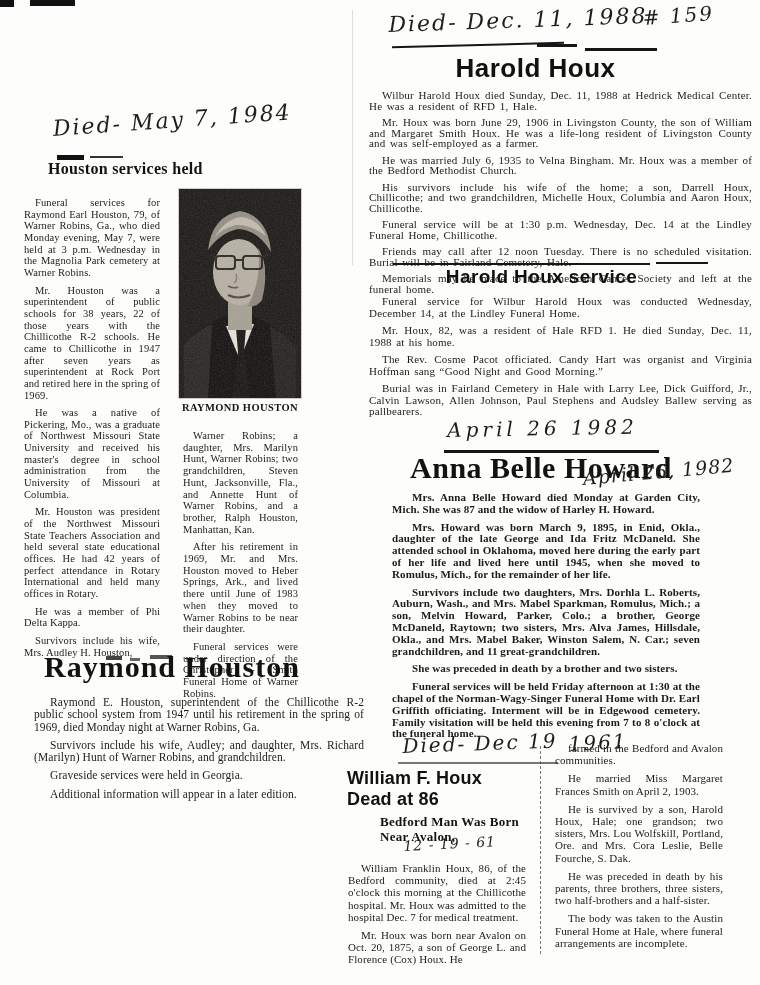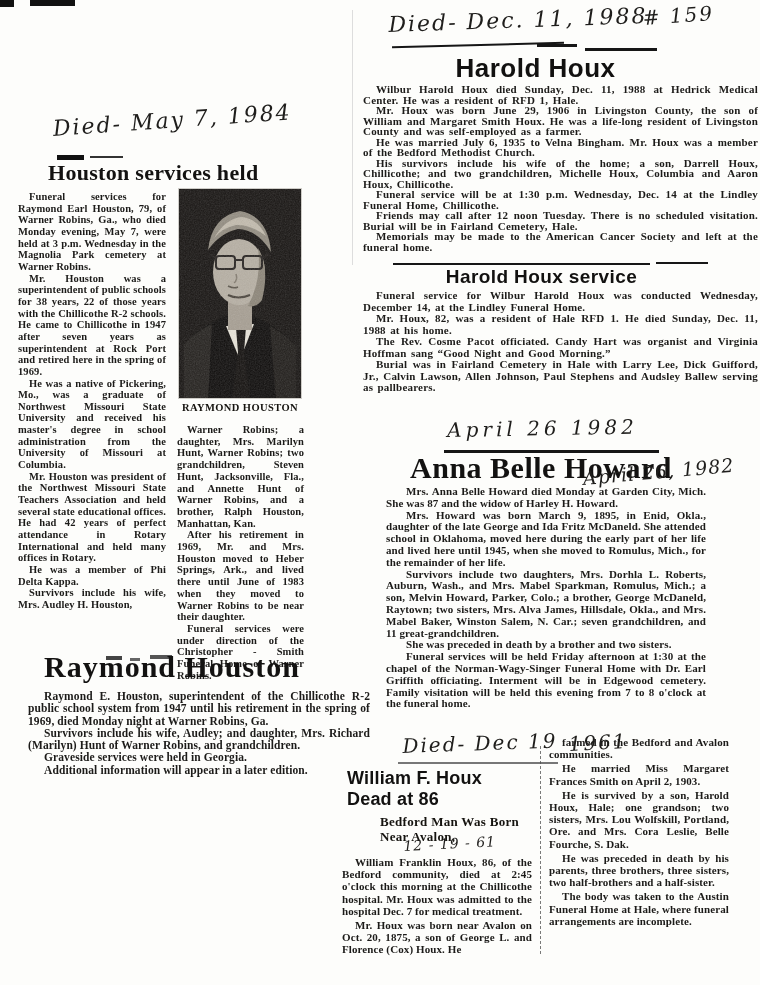--- a/index.html
+++ b/index.html
@@ -8,21 +8,21 @@
   .abs{position:absolute;}
   .mark{position:absolute;background:#111;}
   .rule{position:absolute;background:#161616;}
   .hw{position:absolute;font-family:"DejaVu Serif", serif;font-style:italic;color:#1f1e1c;
       white-space:nowrap;letter-spacing:2px;transform-origin:left top;}
   .headline-sans{position:absolute;font-family:"Liberation Sans", sans-serif;font-weight:bold;
       color:#121110;white-space:nowrap;}
   .headline-serif{position:absolute;font-family:"Liberation Serif", serif;font-weight:bold;
       color:#131211;white-space:nowrap;}
   .bodycol{position:absolute;text-align:justify;}
-  .bodycol p{margin:0;text-align:justify;font-weight:bold;}
+  .bodycol p{margin:6px;text-align:justify;}
   
   .hh-body{left:363px;top:84px;width:395px;font-size:11px;line-height:10.5px;
       letter-spacing:0.2px;word-spacing:1.5px;}
   .hh-body p{text-indent:13px;}
   
   .hhs-body{left:363px;top:290px;width:395px;font-size:11px;line-height:11.5px;
       letter-spacing:0.2px;word-spacing:1.4px;}
   .hhs-body p{text-indent:13px;}
   
   .abh-body{left:386px;top:486px;width:320px;font-size:11px;font-weight:bold;
@@ -106,21 +106,21 @@
     <p>Mrs. Howard was born March 9, 1895, in Enid, Okla., daughter of the late George and Ida Fritz McDaneld. She attended school in Oklahoma, moved here during the early part of her life and lived here until 1945, when she moved to Romulus, Mich., for the remainder of her life.</p>
     <p>Survivors include two daughters, Mrs. Dorhla L. Roberts, Auburn, Wash., and Mrs. Mabel Sparkman, Romulus, Mich.; a son, Melvin Howard, Parker, Colo.; a brother, George McDaneld, Raytown; two sisters, Mrs. Alva James, Hillsdale, Okla., and Mrs. Mabel Baker, Winston Salem, N. Car.; seven grandchildren, and 11 great-grandchildren.</p>
     <p>She was preceded in death by a brother and two sisters.</p>
     <p>Funeral services will be held Friday afternoon at 1:30 at the chapel of the Norman-Wagy-Singer Funeral Home with Dr. Earl Griffith officiating. Interment will be in Edgewood cemetery. Family visitation will be held this evening from 7 to 8 o'clock at the funeral home.</p>
   </div>
 
   <div class="hw" style="left:52px;top:116px;font-size:22px;transform:rotate(-4deg);">Died- May 7, 1984</div>
   <div class="mark" style="left:57px;top:155px;width:27px;height:5px;"></div>
   <div class="mark" style="left:90px;top:156px;width:33px;height:2px;background:#333;"></div>
 
-  <div class="headline-serif" style="left:48px;top:160px;font-size:22px;letter-spacing:0.3px;">Houston services held</div>
+  <div class="headline-serif" style="left:48px;top:160px;font-size:16px;letter-spacing:0.3px;">Houston services held</div>
 
   <div class="bodycol hsh-col1">
     <p>Funeral services for Raymond Earl Houston, 79, of Warner Robins, Ga., who died Monday evening, May 7, were held at 3 p.m. Wednesday in the Magnolia Park cemetery at Warner Robins.</p>
     <p>Mr. Houston was a superintendent of public schools for 38 years, 22 of those years with the Chillicothe R-2 schools. He came to Chillicothe in 1947 after seven years as superintendent at Rock Port and retired here in the spring of 1969.</p>
     <p>He was a native of Pickering, Mo., was a graduate of Northwest Missouri State University and received his master's degree in school administration from the University of Missouri at Columbia.</p>
     <p>Mr. Houston was president of the Northwest Missouri State Teachers Association and held several state educational offices. He had 42 years of perfect attendance in Rotary International and held many offices in Rotary.</p>
     <p>He was a member of Phi Delta Kappa.</p>
     <p>Survivors include his wife, Mrs. Audley H. Houston,</p>
   </div>
 

